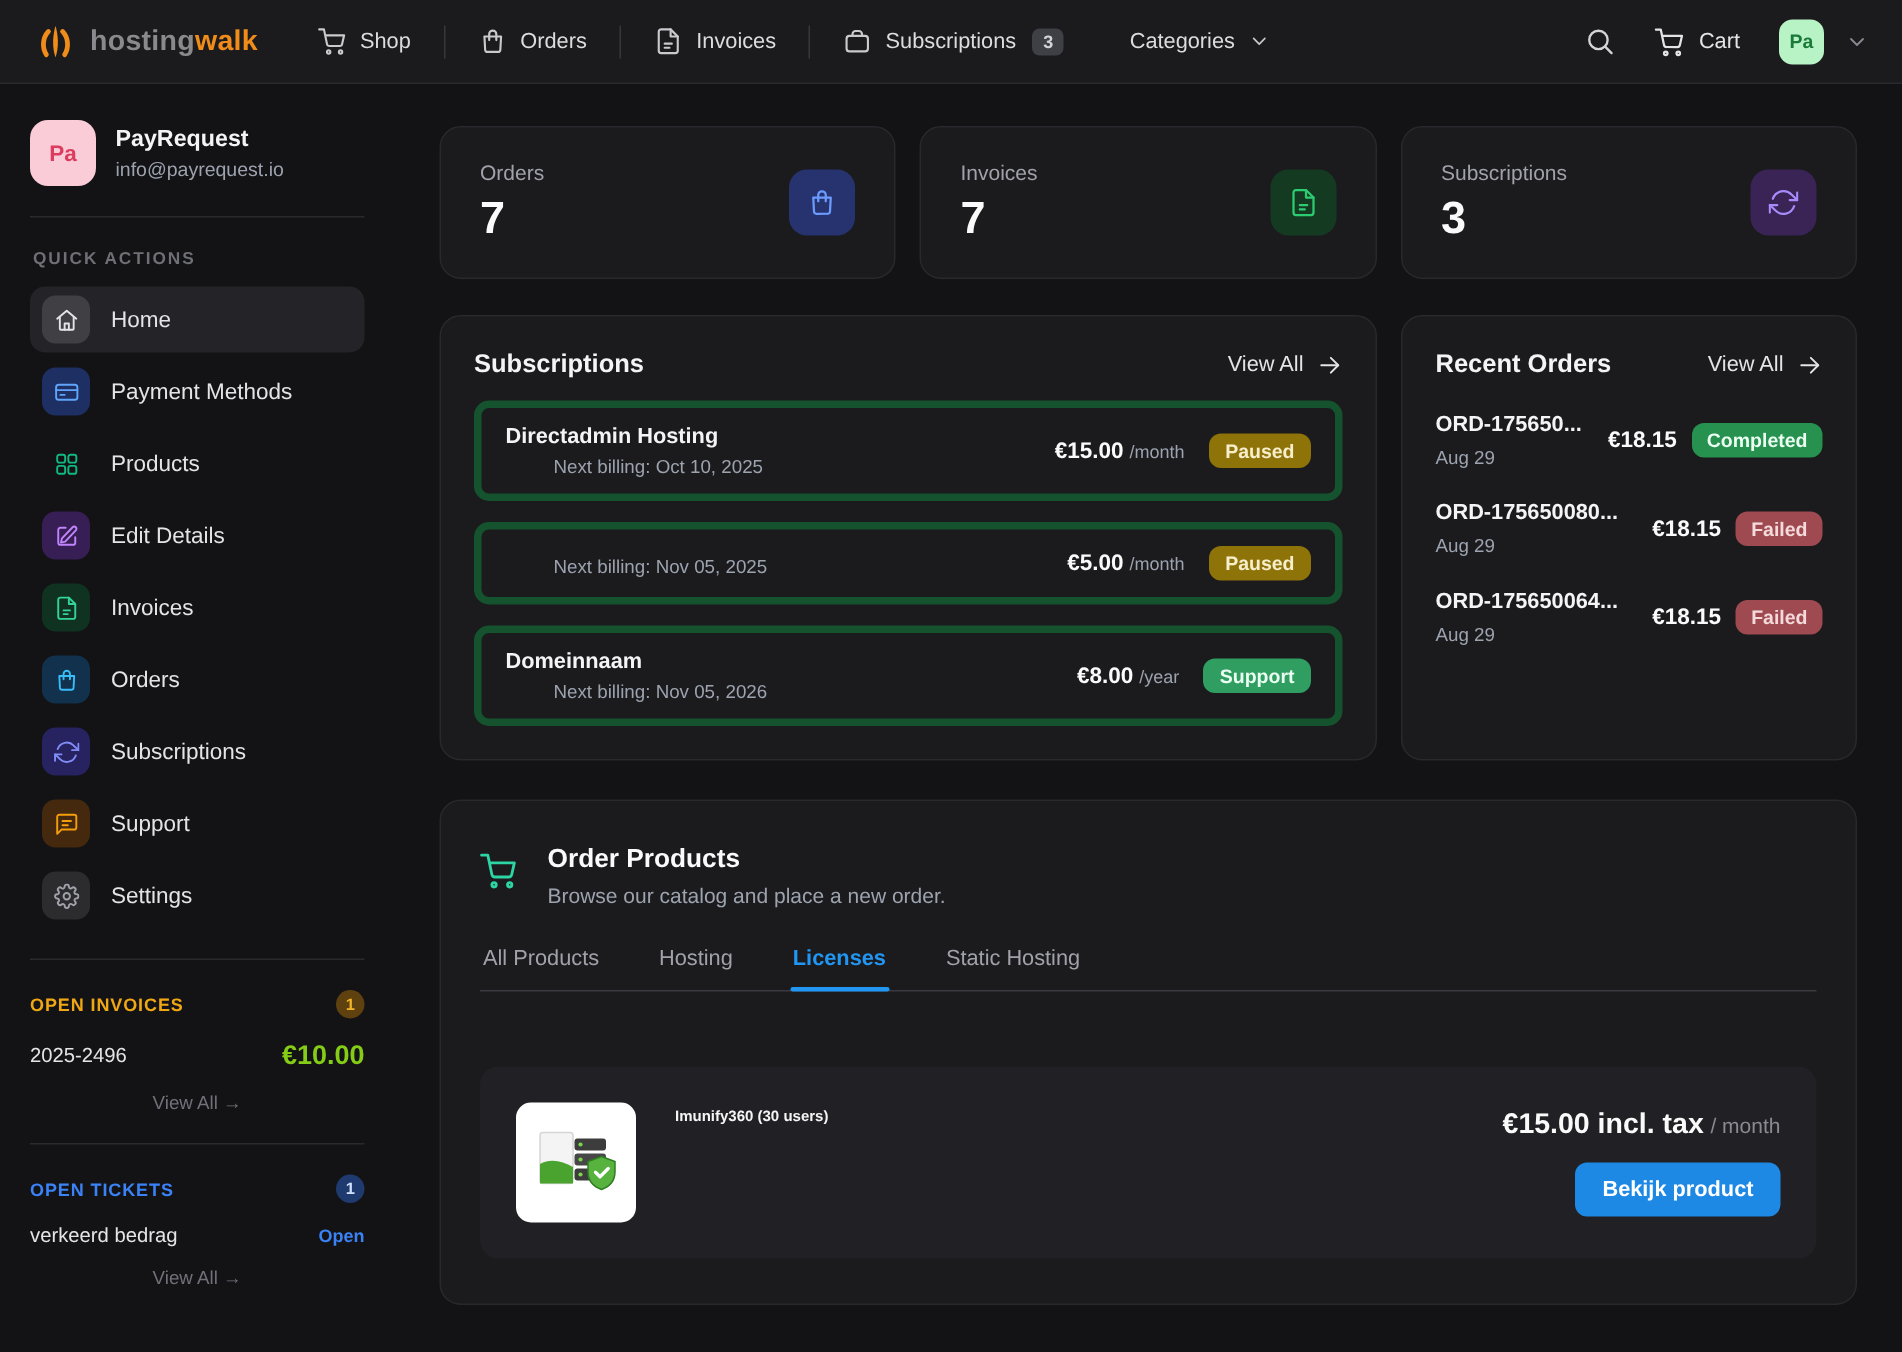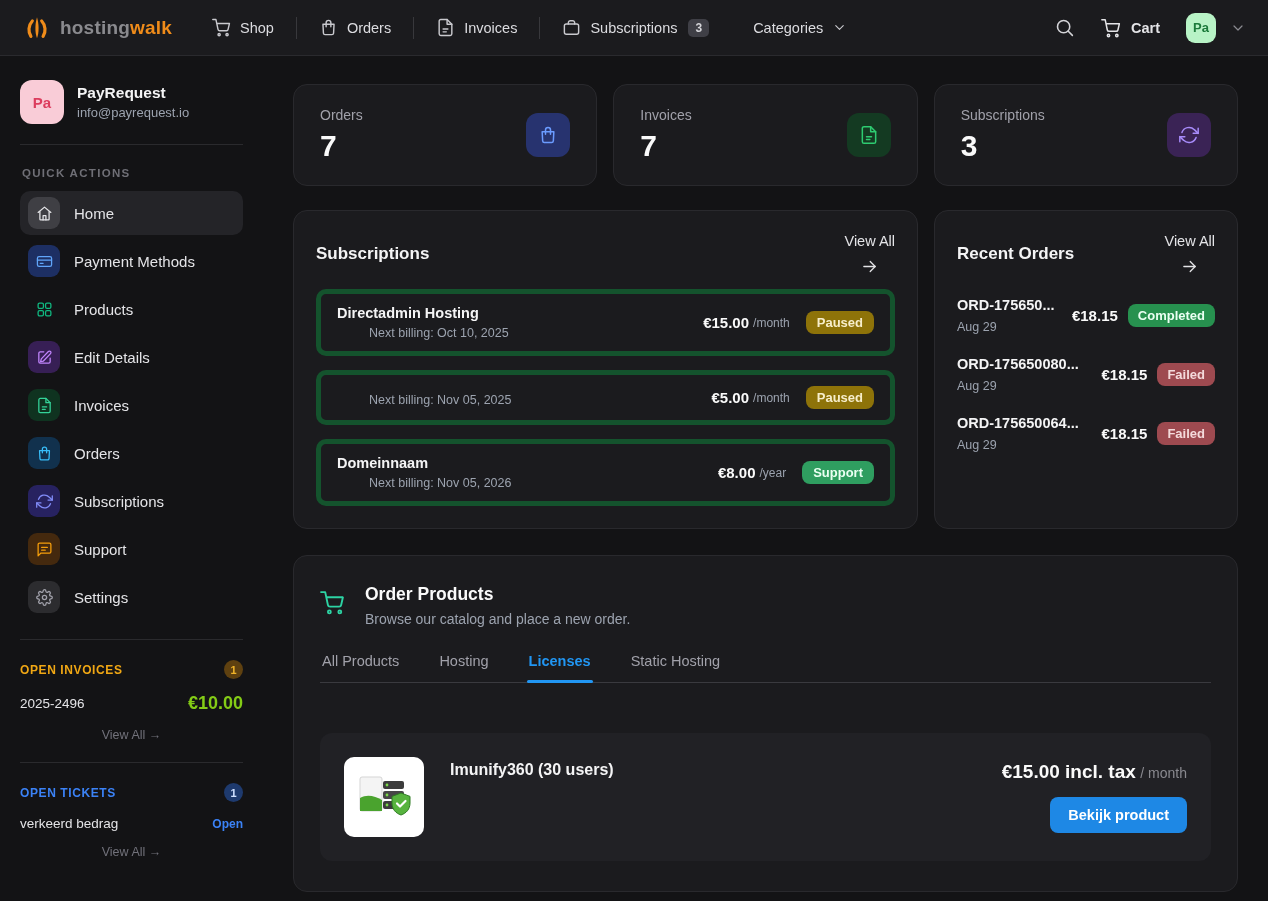--- a/index.html
+++ b/index.html
@@ -18,21 +18,21 @@
   .nav-items { display:flex; align-items:center; gap:14px; }
   .nav-item { display:flex; align-items:center; gap:9px; color:#dcdce0; font-size:14.5px;
     font-weight:500; padding:6px 8px; cursor:pointer; }
   .nav-item .ic-wrap { color:#c9c9ce; }
   .nav-divider { width:1px; height:22px; background:#38383c; }
   .nav-badge { background:#3f3f46; color:#d4d4d8; font-size:12px; font-weight:600;
     border-radius:5px; padding:2px 7px; margin-left:2px; }
   .nav-right { margin-left:auto; display:flex; align-items:center; gap:26px; }
   .search-btn { color:#d4d4d8; cursor:pointer; }
   .cart-btn { display:flex; align-items:center; gap:10px; color:#e4e4e7; font-size:14.5px;
-    font-weight:700; cursor:pointer; }
+    font-weight:400; cursor:pointer; }
   .nav-avatar { width:30px; height:30px; border-radius:9px; background:#b8f3c6; color:#1b7a3a;
     font-size:13px; font-weight:700; display:flex; align-items:center; justify-content:center; cursor:pointer; }
   .nav-caret { color:#8a8a90; margin-left:-12px; cursor:pointer; }
 
   
   .layout { display:flex; height:845px; }
   .sidebar { width:263px; padding:24px 20px 0 20px; flex-shrink:0; }
   .main { flex:1; padding:28px 30px 0 30px; }
 
   
@@ -81,21 +81,21 @@
   .stat-tile { width:44px; height:44px; border-radius:12px; display:flex; align-items:center; justify-content:center; }
   .st-orders { background:#27336f; color:#6b9bff; }
   .st-invoices { background:#143a22; color:#2ecc71; }
   .st-subs { background:#3a2355; color:#a78bfa; }
 
   
   .mid { display:grid; grid-template-columns:625px 1fr; gap:16px; margin-top:24px; }
   .panel { background:#1b1b1e; border:1px solid #29292d; border-radius:14px; padding:22px; }
   .panel-head { display:flex; align-items:center; justify-content:space-between; }
   .panel-title { font-size:17px; font-weight:700; color:#f4f4f5; }
-  .view-all { display:flex; align-items:center; gap:9px; font-size:14.5px; color:#e4e4e7; cursor:pointer;flex-direction:column; }
+  .view-all { display:flex; align-items:center; gap:9px; font-size:14.5px; color:#e4e4e7; cursor:pointer; }
 
   .sub-row { border:5px solid #14532d; border-radius:10px; padding:11px 16px; margin-top:14px;
     display:flex; align-items:center; justify-content:space-between; cursor:pointer; }
   .sub-name { font-size:14.5px; font-weight:600; color:#f4f4f5; }
   .sub-billing { font-size:12.5px; color:#9ca3af; margin-top:5px;margin-left:32px; }
   .sub-right { display:flex; align-items:center; gap:4px; }
   .sub-price { font-size:15px; font-weight:700; color:#fafafa; }
   .sub-period { font-size:12px; color:#9ca3af; }
   .badge { border-radius:8px; padding:4px 11px; font-size:13px; font-weight:600; margin-left:12px; }
   .b-paused { background:#8e7309; color:#f7eecb; }
@@ -120,21 +120,21 @@
   .tab { position:relative; font-size:14.5px; color:#a1a1aa; padding:0 2px 13px 2px; cursor:pointer; }
   .tab.active { color:#2196f3; font-weight:600; }
   .tab.active::after { content:""; position:absolute; left:0; right:0; bottom:-1px; height:3px;
     background:#2196f3; border-radius:2px; }
 
   .product-card { margin-top:50px; background:#212125; border-radius:12px; padding:24px;
     display:flex; align-items:flex-start; gap:26px; }
   .product-img { width:80px; height:80px; background:#fff; border-radius:10px; flex-shrink:0;
     display:flex; align-items:center; justify-content:center; }
   .product-info { flex:1; min-width:0; padding-top:4px; }
-  .product-name { font-size:16px; font-weight:700; color:#f4f4f5; }
+  .product-name { font-size:10px; font-weight:700; color:#f4f4f5; }
   .product-desc { font-size:13.5px; color:#9ca3af; line-height:1.55; margin-top:10px; max-width:605px; }
   .product-right { text-align:right; flex-shrink:0; padding-top:4px; }
   .product-price { font-size:19px; font-weight:700; color:#fafafa; }
   .product-period { font-size:14px; font-weight:400; color:#8a8a90; }
   .product-btn { margin-top:14px; background:#1e88e5; color:#fff; border:none; border-radius:8px;
     padding:10px 18px; font-size:14.5px; font-weight:600; font-family:inherit; cursor:pointer; }
 </style>
 </head>
 <body>
 

